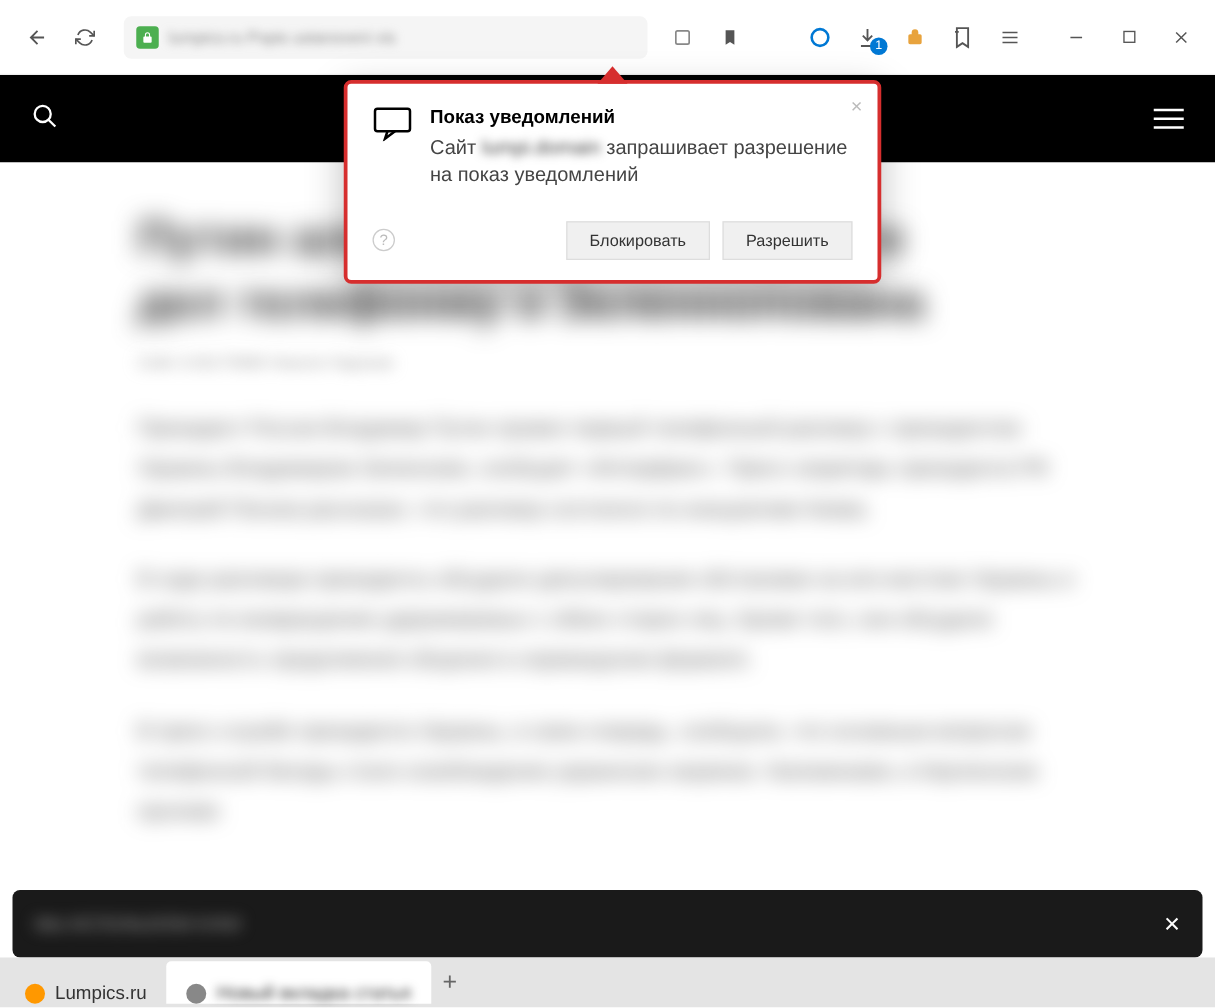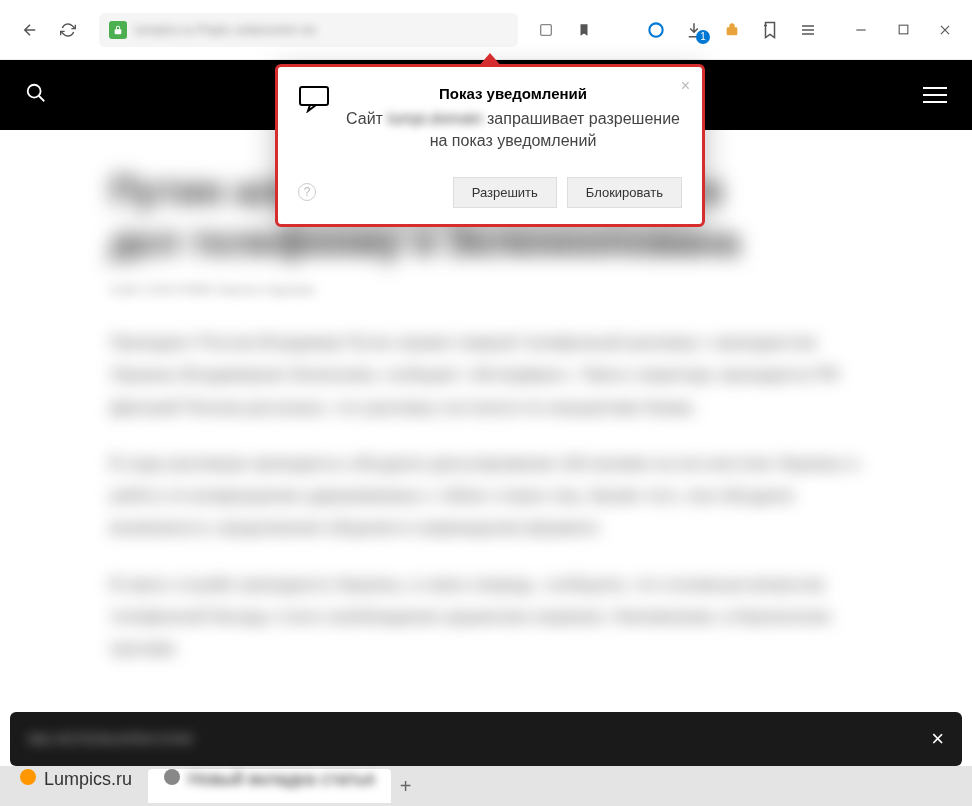--- a/index.html
+++ b/index.html
@@ -20,37 +20,37 @@
     .menu-ico { color: #fff; display: flex; flex-direction: column; gap: 5px; }
     .menu-ico span { width: 24px; height: 2px; background: #fff; }
     
     .content { background: #fff; padding: 40px 110px; position: relative; height: calc(100% - 200px); overflow: hidden; }
     .blur-title { filter: blur(10px); color: #333; font-size: 38px; font-weight: bold; margin-bottom: 8px; }
     .blur-meta { filter: blur(6px); color: #999; font-size: 13px; margin: 18px 0 30px; }
     .blur-para { filter: blur(8px); color: #555; font-size: 17px; line-height: 1.9; margin-bottom: 24px; }
     
     .popup { position: absolute; top: 64px; left: 275px; width: 430px; background: #fff; border: 3px solid #d62e2e; border-radius: 6px; box-shadow: 0 8px 30px rgba(0,0,0,0.25); padding: 18px 20px 16px; z-index: 100; }
     .popup::before { content: ''; position: absolute; top: -14px; left: 50%; transform: translateX(-50%); border-left: 12px solid transparent; border-right: 12px solid transparent; border-bottom: 14px solid #d62e2e; }
-    .popup-head { display: flex; gap: 14px; align-items: flex-start; text-align: center; }
+    .popup-head { display: flex; gap: 14px; align-items: flex-start; }
     .popup-ico { flex-shrink: 0; }
     .popup-body { flex: 1; }
     .popup-title { font-size: 15px; font-weight: bold; color: #000; margin-bottom: 6px; }
     .popup-text { font-size: 16px; color: #444; line-height: 1.4; }
     .popup-text .blur-site { filter: blur(4px); display: inline-block; }
     .popup-close { position: absolute; top: 10px; right: 12px; color: #bbb; cursor: pointer; font-size: 16px; }
     .popup-foot { display: flex; align-items: center; justify-content: flex-end; gap: 10px; margin-top: 24px; }
     .popup-help { margin-right: auto; color: #bbb; width: 18px; height: 18px; border: 1.5px solid #ccc; border-radius: 50%; display: flex; align-items: center; justify-content: center; font-size: 12px; }
     .popup-btn { padding: 7px 18px; background: #f0f0f0; border: 1px solid #ddd; font-size: 13px; cursor: pointer; color: #333; }
     
     .banner { position: absolute; bottom: 40px; left: 10px; right: 10px; height: 54px; background: #1a1a1a; border-radius: 6px; display: flex; align-items: center; padding: 0 18px; justify-content: space-between; }
     .banner-text { filter: blur(6px); color: #aaa; font-size: 14px; }
     .banner-close { color: #fff; font-size: 22px; cursor: pointer; }
     
     .tabs { position: absolute; bottom: 0; left: 0; right: 0; height: 40px; background: #e4e4e4; display: flex; align-items: center; padding: 0 4px; }
-    .tab { height: 34px; padding: 0 16px; display: flex; align-items: flex-start; gap: 8px; font-size: 18px; color: #333; cursor: pointer; border-radius: 4px 4px 0 0; }
+    .tab { height: 34px; padding: 0 16px; display: flex; align-items: flex-end; gap: 8px; font-size: 15px; color: #333; cursor: pointer; border-radius: 4px 4px 0 0; }
     .tab.active { background: #fff; }
     .tab-ico { width: 16px; height: 16px; border-radius: 50%; }
     .tab-add { width: 30px; height: 30px; display: flex; align-items: center; justify-content: center; cursor: pointer; color: #666; font-size: 20px; }
   </style>
 </head>
 <body>
 
 <div class="toolbar">
   <div class="nav-btn">
     <svg width="18" height="18" viewBox="0 0 24 24" fill="none" stroke="currentColor" stroke-width="2">
@@ -166,22 +166,22 @@
       <div class="popup-title">Показ уведомлений</div>
       <div class="popup-text">
         <span>Сайт</span>
         <span class="blur-site">lumpi.domain</span>
         <span>запрашивает разрешение на показ уведомлений</span>
       </div>
     </div>
   </div>
   <div class="popup-foot">
     <div class="popup-help">?</div>
+    <button class="popup-btn">Блокировать</button>
     <button class="popup-btn">Разрешить</button>
-    <button class="popup-btn">Блокировать</button>
   </div>
 </div>
 
 <div class="banner">
   <div class="banner-text">МЫ ИСПОЛЬЗУЕМ КУКИ</div>
   <div class="banner-close">×</div>
 </div>
 
 <div class="tabs">
   <div class="tab">

